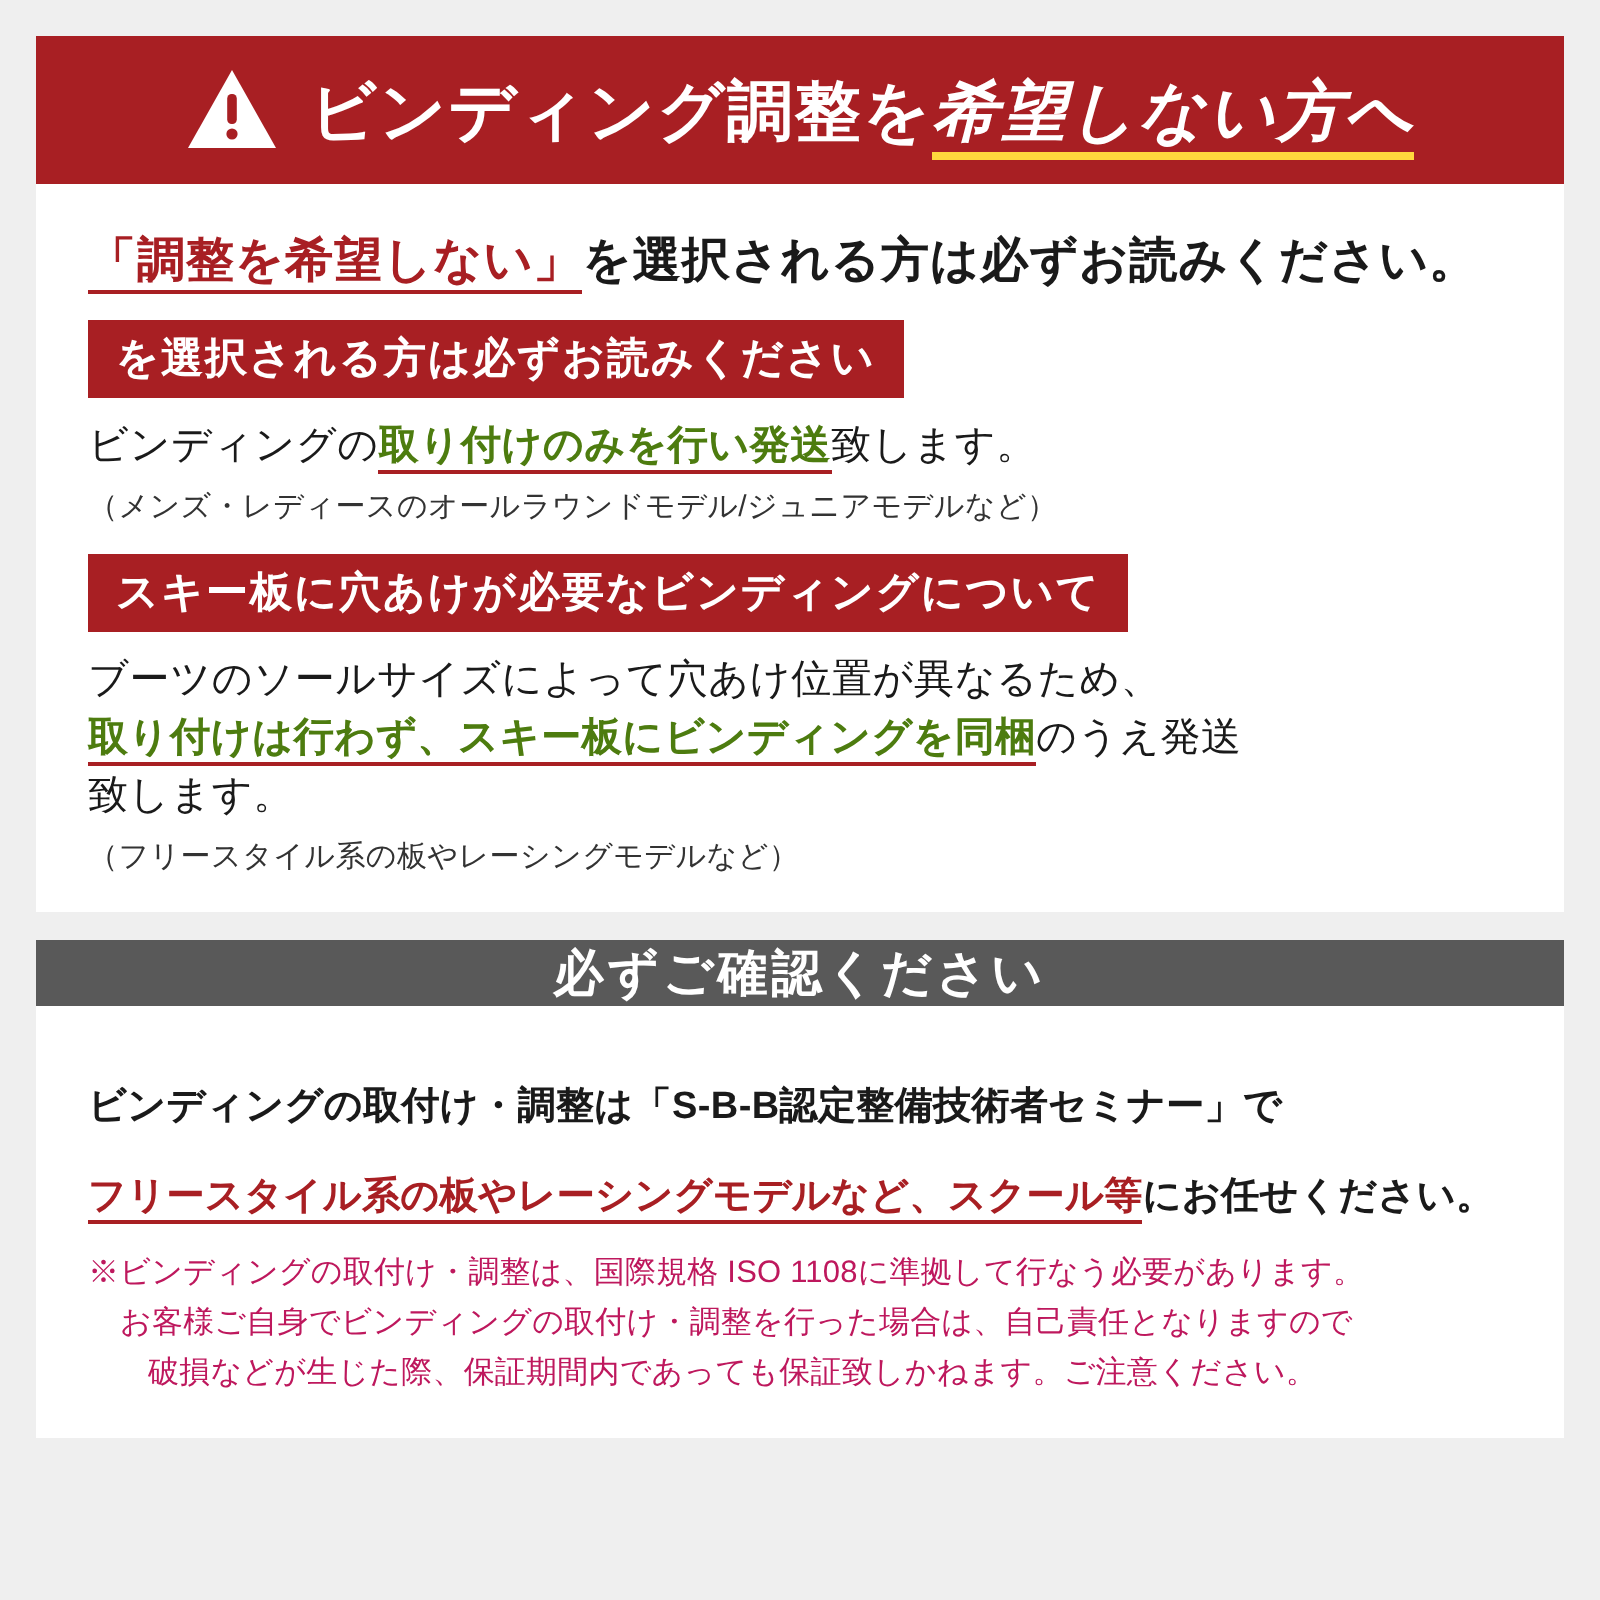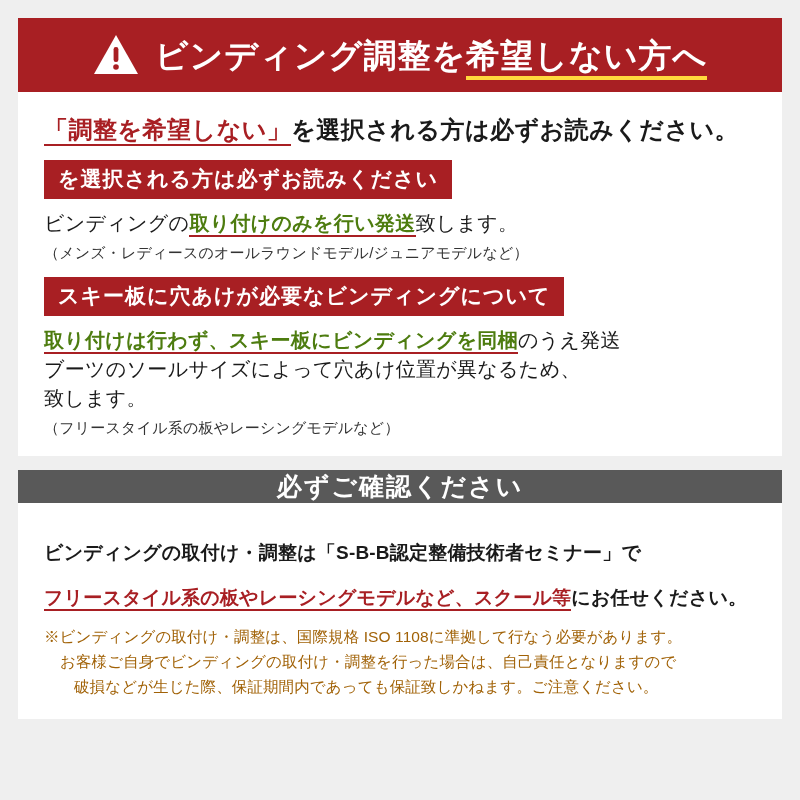--- a/index.html
+++ b/index.html
@@ -55,20 +55,21 @@
     font-weight: bold;
     color: #ffffff;
     letter-spacing: 1px;
     white-space: nowrap;
     line-height: 1;
   }
   .header-title .hl {
     color: #ffffff;
     border-bottom: 4px solid #ffd83d;
     padding-bottom: 2px;
+    font-style: italic;
   }
 
   .panel-body {
     padding: 16px 26px 18px 26px;
   }
   .lead {
     font-size: 24px;
     font-weight: bold;
     color: #1a1a1a;
     margin: 6px 0 14px 0;
@@ -145,21 +146,21 @@
     letter-spacing: 0.2px;
     margin-bottom: 14px;
   }
   .confirm-line2 .u-red {
     color: #a81f23;
     border-bottom: 2px solid #a81f23;
     padding-bottom: 1px;
   }
   .fine {
     font-size: 15.5px;
-    color: #a16207;
+    color: #be185d;
     line-height: 1.6;
     letter-spacing: 0.1px;
   }
   .fine .indent1 { padding-left: 16px; display: block; }
   .fine .indent2 { padding-left: 30px; display: block; }
 </style>
 </head>
 <body>
 
 <div class="page">
@@ -188,24 +189,24 @@
       <div class="sec-block">
         <div class="section-head">を選択される方は必ずお読みください</div>
         <div class="body-line">
           <span>ビンディングの</span><span class="u-red">取り付けのみを行い発送</span><span>致します。</span>
         </div>
         <div class="note">（メンズ・レディースのオールラウンドモデル/ジュニアモデルなど）</div>
       </div>
 
       <div class="sec-block">
         <div class="section-head">スキー板に穴あけが必要なビンディングについて</div>
+        <div class="body-line">ブーツのソールサイズによって穴あけ位置が異なるため、</div>
         <div class="body-line">
           <span class="u-red">取り付けは行わず、スキー板にビンディングを同梱</span><span>のうえ発送</span>
         </div>
-        <div class="body-line">ブーツのソールサイズによって穴あけ位置が異なるため、</div>
         <div class="body-line">致します。</div>
         <div class="note">（フリースタイル系の板やレーシングモデルなど）</div>
       </div>
 
     </div>
   </section>
 
   <section class="panel panel-confirm">
     <div class="gray-bar">
       <h2 class="gray-bar-title">必ずご確認ください</h2>

